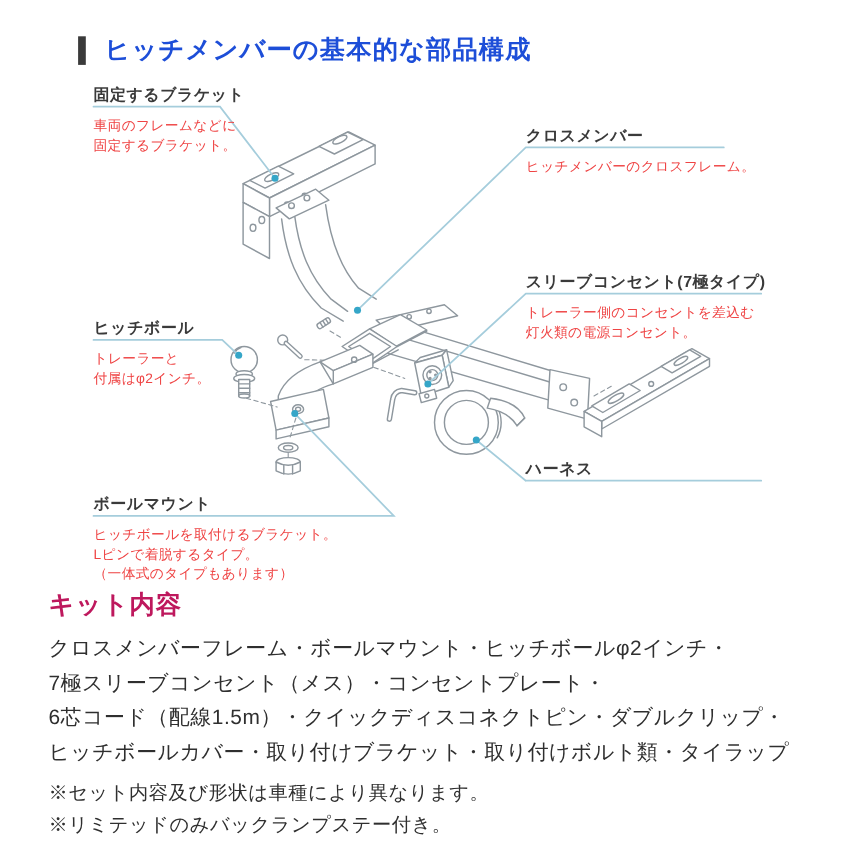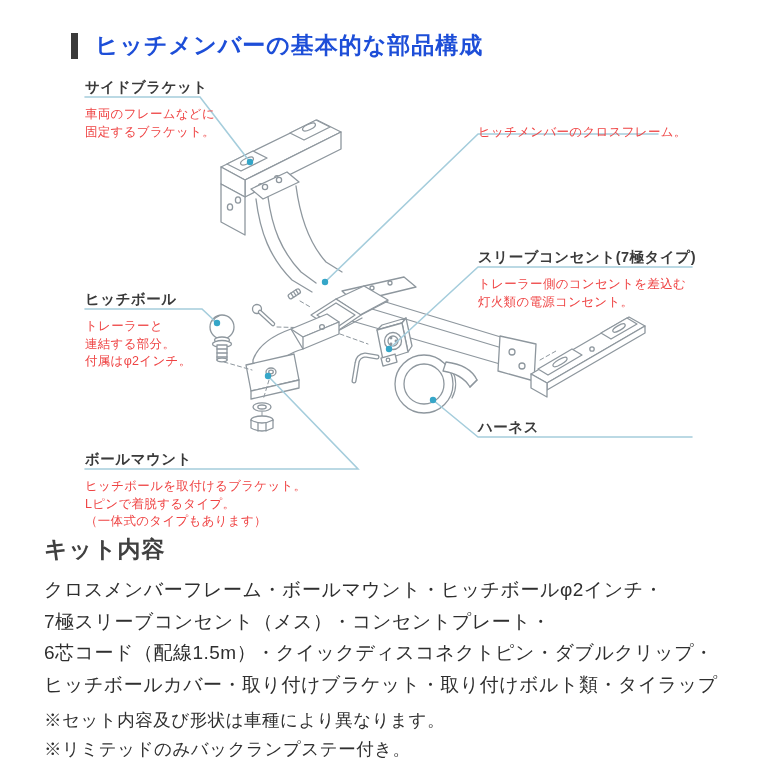--- a/index.html
+++ b/index.html
@@ -11,21 +11,21 @@
   }
   
   .hdr-bar{position:absolute;left:71px;top:33px;width:7px;height:26px;background:#3a3a3a;}
   .hdr-title{position:absolute;left:95px;top:30px;font-size:23px;font-weight:bold;color:#1d4ed8;letter-spacing:1px;}
   
   .plabel{position:absolute;}
   .plabel .t{font-size:14.5px;font-weight:bold;color:#3a3a3a;letter-spacing:0.5px;line-height:19px;}
   .plabel .d{margin-top:9px;font-size:12.5px;color:#ef4444;line-height:17.5px;letter-spacing:0.3px;}
   
   .kit{position:absolute;left:44px;top:534px;width:700px;}
-  .kit-h{font-size:23px;font-weight:bold;color:#404040;letter-spacing:1px;margin-bottom:9px;}
+  .kit-h{font-size:23px;font-weight:bold;color:#be185d;letter-spacing:1px;margin-bottom:9px;}
   .kit-line{font-size:19px;color:#2f2f2f;line-height:31.5px;letter-spacing:0.5px;}
   
   .notes{position:absolute;left:44px;top:706px;}
   .note-line{font-size:17.5px;color:#2f2f2f;line-height:28.5px;letter-spacing:0.5px;}
   svg{position:absolute;left:0;top:0;}
 </style>
 </head>
 <body>
 
 <svg width="778" height="779" viewBox="0 0 778 779" aria-hidden="true">
@@ -177,46 +177,46 @@
     <circle cx="217" cy="323" r="3.2"></circle>
     <circle cx="433" cy="400" r="3.2"></circle>
     <circle cx="268" cy="376" r="3.2"></circle>
   </g>
 </svg>
 
 <div class="hdr-bar"></div>
 <div class="hdr-title">ヒッチメンバーの基本的な部品構成</div>
 
 <div class="plabel" style="left:85px;top:78px;width:170px;">
-  <div class="t">サイドブラケット</div>
+  <div class="t">固定するブラケット</div>
   <div class="d">
     <div>車両のフレームなどに</div>
     <div>固定するブラケット。</div>
   </div>
 </div>
 
 <div class="plabel" style="left:478px;top:115px;width:230px;">
+  <div class="t">クロスメンバー</div>
   <div class="d">
     <div>ヒッチメンバーのクロスフレーム。</div>
   </div>
 </div>
 
 <div class="plabel" style="left:478px;top:248px;width:230px;">
   <div class="t">スリーブコンセント(7極タイプ)</div>
   <div class="d">
     <div>トレーラー側のコンセントを差込む</div>
     <div>灯火類の電源コンセント。</div>
   </div>
 </div>
 
 <div class="plabel" style="left:85px;top:290px;width:160px;">
   <div class="t">ヒッチボール</div>
   <div class="d">
     <div>トレーラーと</div>
-    <div>連結する部分。</div>
     <div>付属はφ2インチ。</div>
   </div>
 </div>
 
 <div class="plabel" style="left:478px;top:418px;width:230px;">
   <div class="t">ハーネス</div>
 </div>
 
 <div class="plabel" style="left:85px;top:450px;width:280px;">
   <div class="t">ボールマウント</div>

